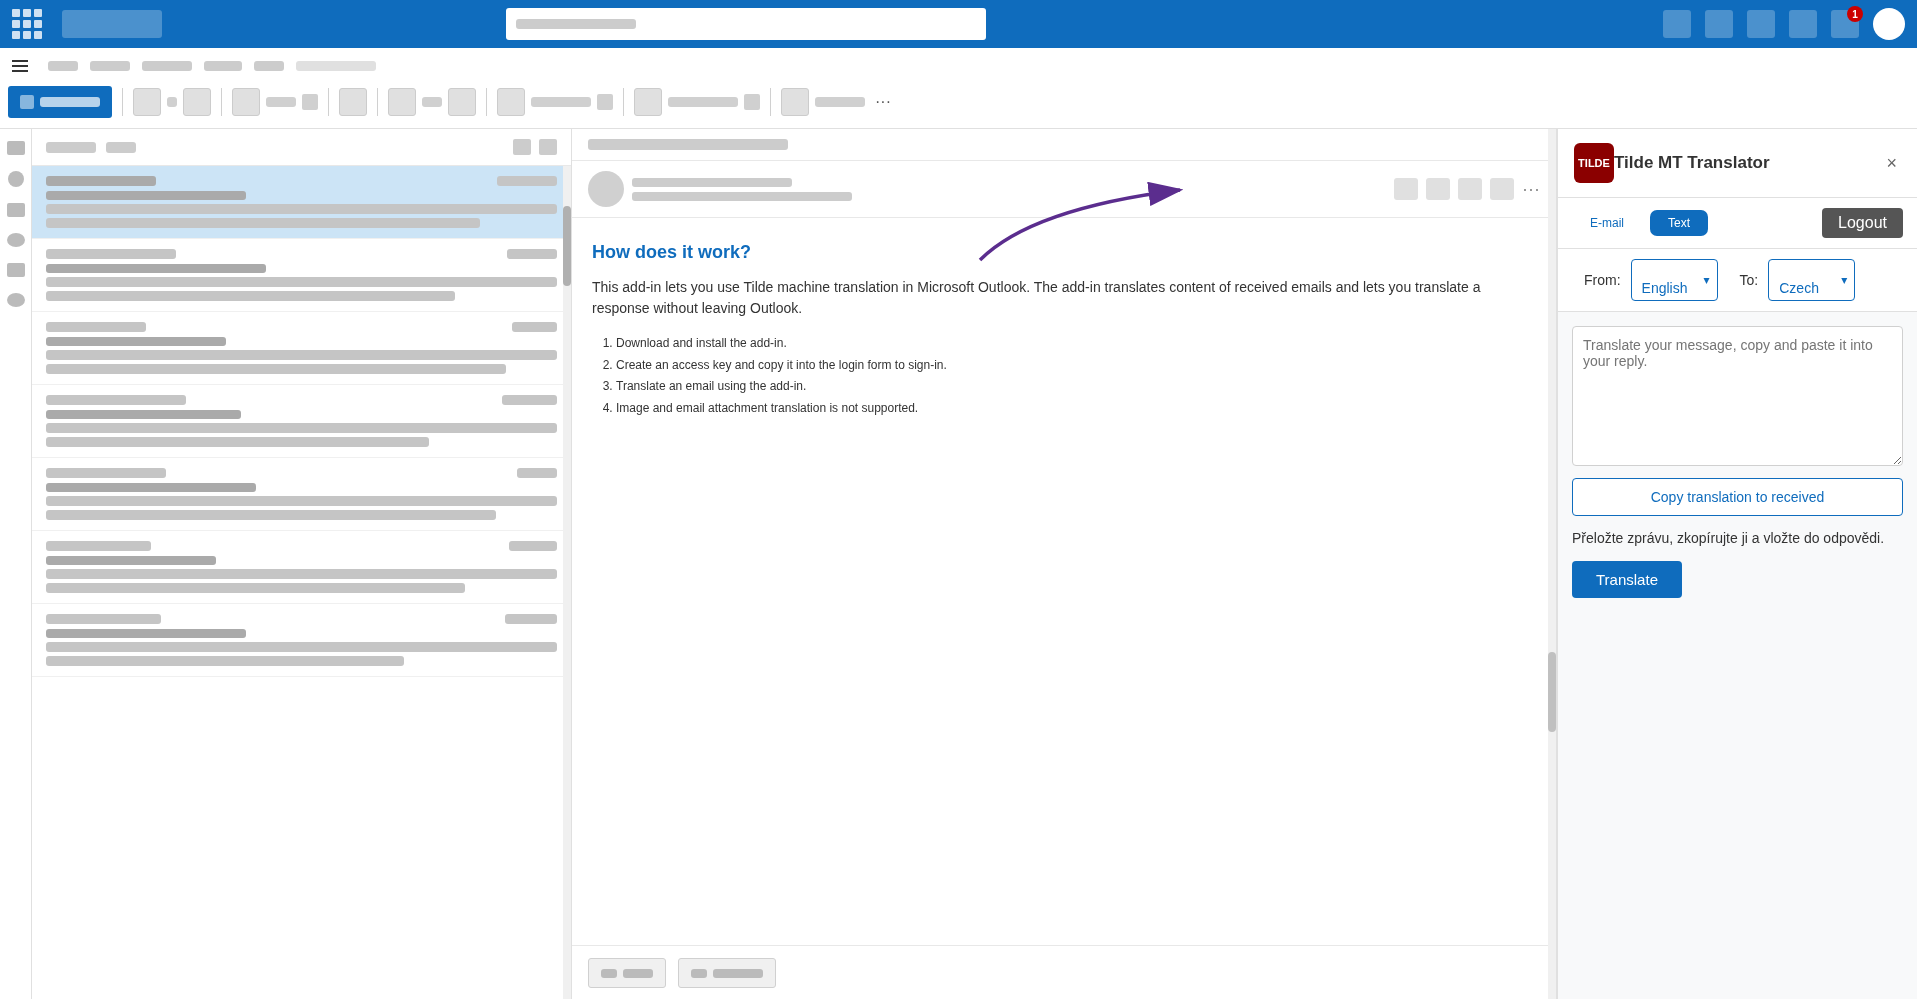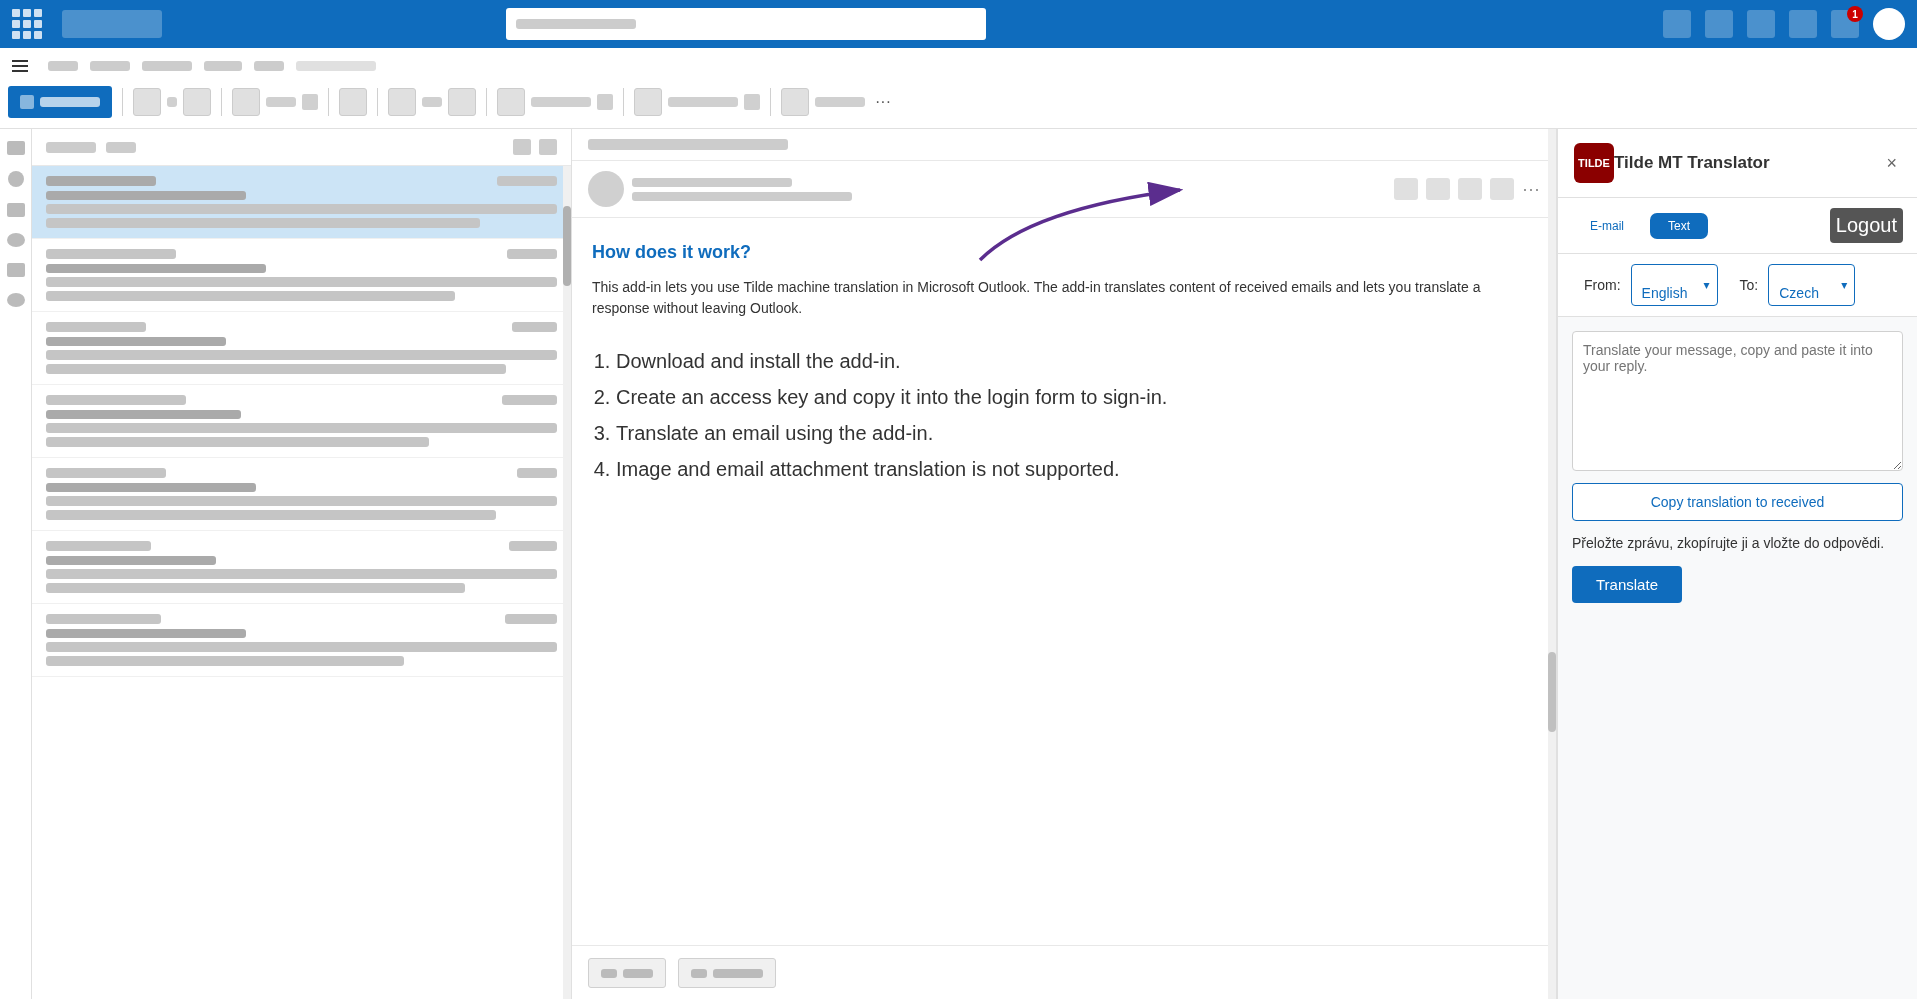--- a/index.html
+++ b/index.html
@@ -198,24 +198,24 @@
     .ecp-body h2 {
       color: #0f6cbd;
       font-size: 18px;
       font-weight: 600;
       margin-bottom: 14px;
     }
     .ecp-body p {
       font-size: 14px;
       color: #333;
       line-height: 1.5;
-      margin-bottom: 24px;
+      margin-bottom: 14px;
     }
     .ecp-body ol {
-      font-size: 20px;
+      font-size: 12px;
       color: #333;
       line-height: 1.8;
       padding-left: 24px;
     }
     .ecp-footer {
       display: flex;
       gap: 12px;
       padding: 12px 16px;
       border-top: 1px solid #e8e8e8;
     }
@@ -293,22 +293,22 @@
       background: #0f6cbd;
       color: white;
       border-radius: 7px;
     }
     .tp-logout {
       margin-left: auto;
       background: #555;
       color: white;
       border: none;
       border-radius: 4px;
-      padding: 6px 6px;
-      font-size: 20px;
+      padding: 6px 16px;
+      font-size: 16px;
       cursor: pointer;
     }
 
     .tp-lang-row {
       background: white;
       display: flex;
       align-items: center;
       padding: 10px 14px;
       gap: 10px;
       border-bottom: 1px solid #e0e0e0;

